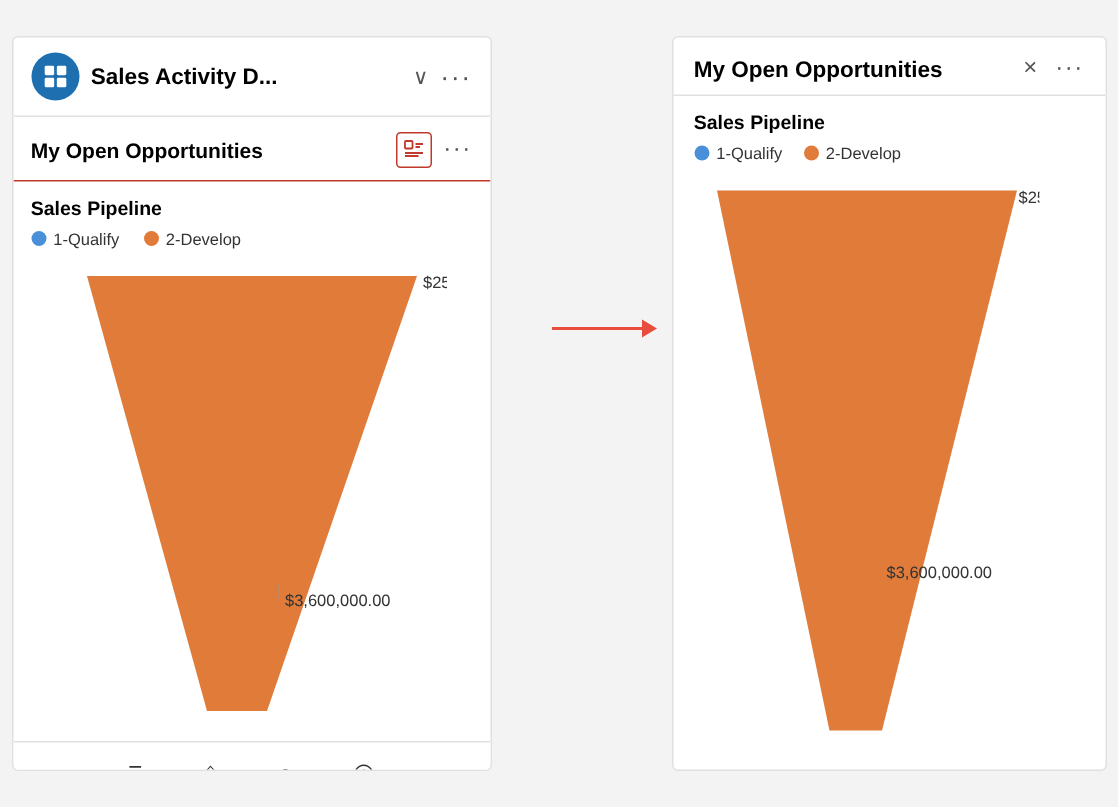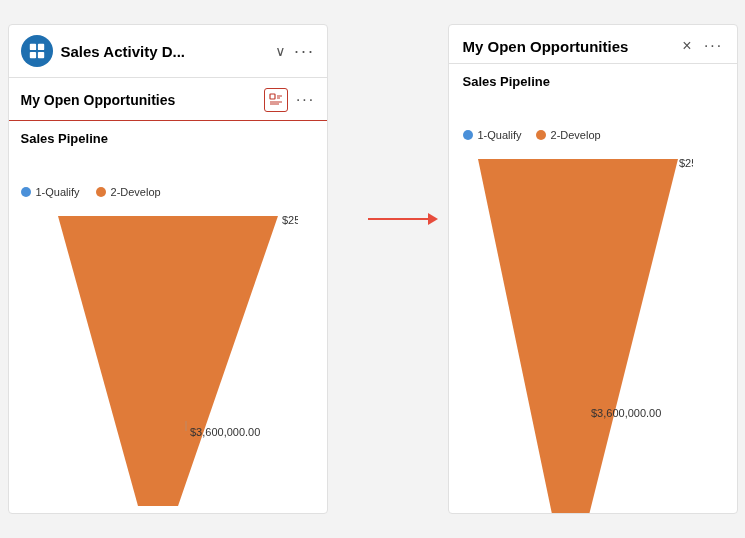--- a/index.html
+++ b/index.html
@@ -127,25 +127,23 @@
     }
 
     .legend {
       display: flex;
       gap: 16px;
       margin-bottom: 8px;
     }
 
     .legend-item {
       display: flex;
-      align-items: center;
       gap: 5px;
       font-size: 11px;
       color: #333;
-      margin-top: 32px;
     }
 
     .legend-dot {
       width: 10px;
       height: 10px;
       border-radius: 50%;
     }
 
     .funnel-container {
       flex: 1;

